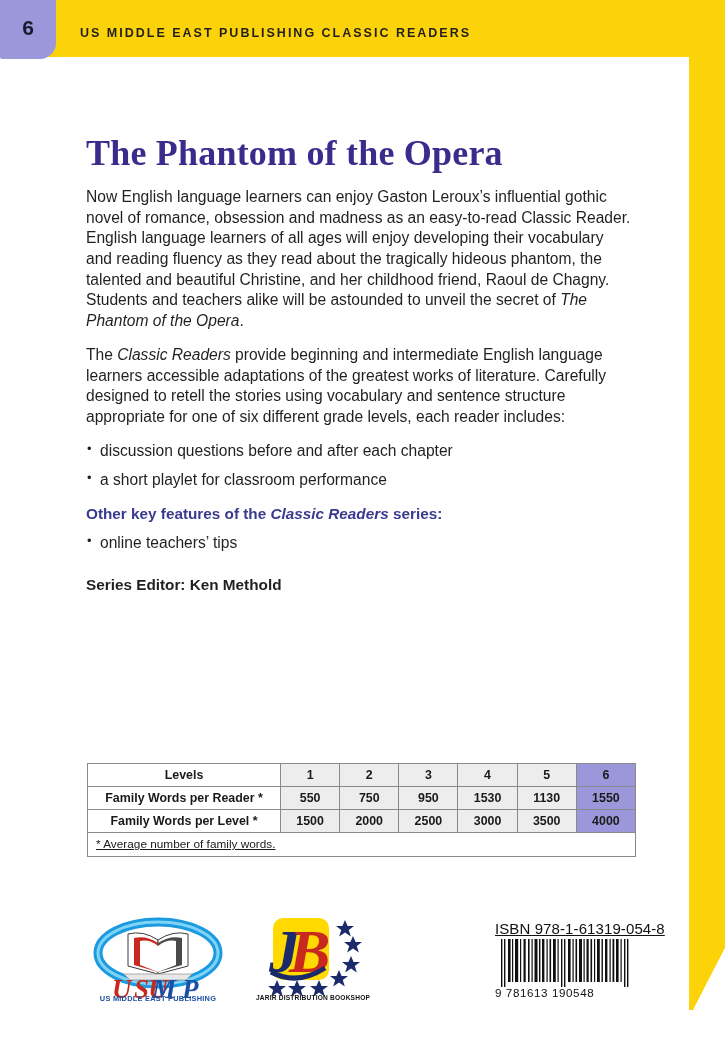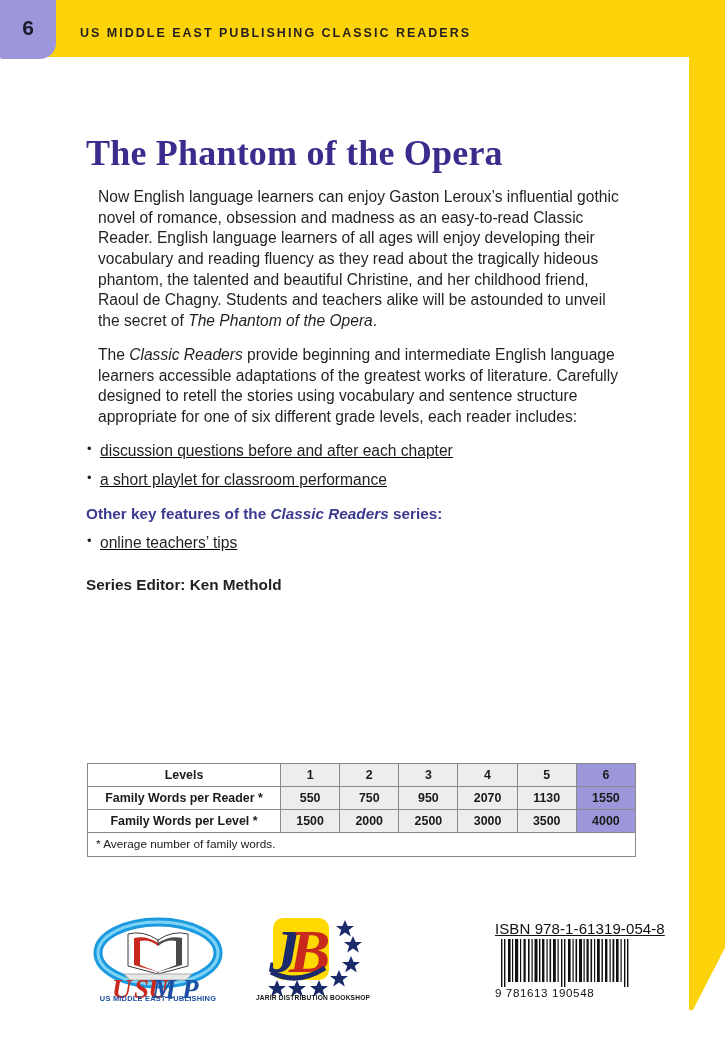--- a/index.html
+++ b/index.html
@@ -114,32 +114,31 @@
     font-family: "Liberation Serif", serif;
     font-size: 36px;
     font-weight: bold;
     color: #3b2b8c;
     line-height: 1.05;
     margin: 0 0 14px 0;
     letter-spacing: 0.2px;
   }
 
   p.body-text {
-    margin: 0 0 13px 12px;
+    margin: 0 0 13px 0;
     font-size: 15.6px;
     line-height: 1.33;
     color: #231f20;
   }
   p.body-text i { font-style: italic; }
 
   ul.feature-list {
     margin: 0 0 6px 0;
     padding: 0;
     list-style: none;
-    text-decoration: underline;
   }
   ul.feature-list li {
     font-size: 15.6px;
     line-height: 1.33;
     color: #231f20;
     margin: 0 0 8px 0;
     padding-left: 14px;
     position: relative;
   }
   ul.feature-list li::before {
@@ -198,20 +197,21 @@
   }
   .table-note {
     border: 1px solid #8a8a8a;
     border-top: none;
     background: #ffffff;
     font-size: 11.8px;
     color: #1a1a1a;
     padding: 4px 0 5px 8px;
     height: 14px;
     line-height: 14px;
+    text-decoration: underline;
   }
 
   
   .footer {
     position: absolute;
     left: 0;
     top: 898px;
     width: 725px;
     height: 120px;
   }
@@ -332,21 +332,21 @@
           <td>3</td>
           <td>4</td>
           <td>5</td>
           <td class="hl">6</td>
         </tr>
         <tr>
           <td class="rowhead">Family Words per Reader *</td>
           <td>550</td>
           <td>750</td>
           <td>950</td>
-          <td>2070</td>
+          <td>1530</td>
           <td>1130</td>
           <td class="hl">1550</td>
         </tr>
         <tr>
           <td class="rowhead">Family Words per Level *</td>
           <td>1500</td>
           <td>2000</td>
           <td>2500</td>
           <td>3000</td>
           <td>3500</td>

